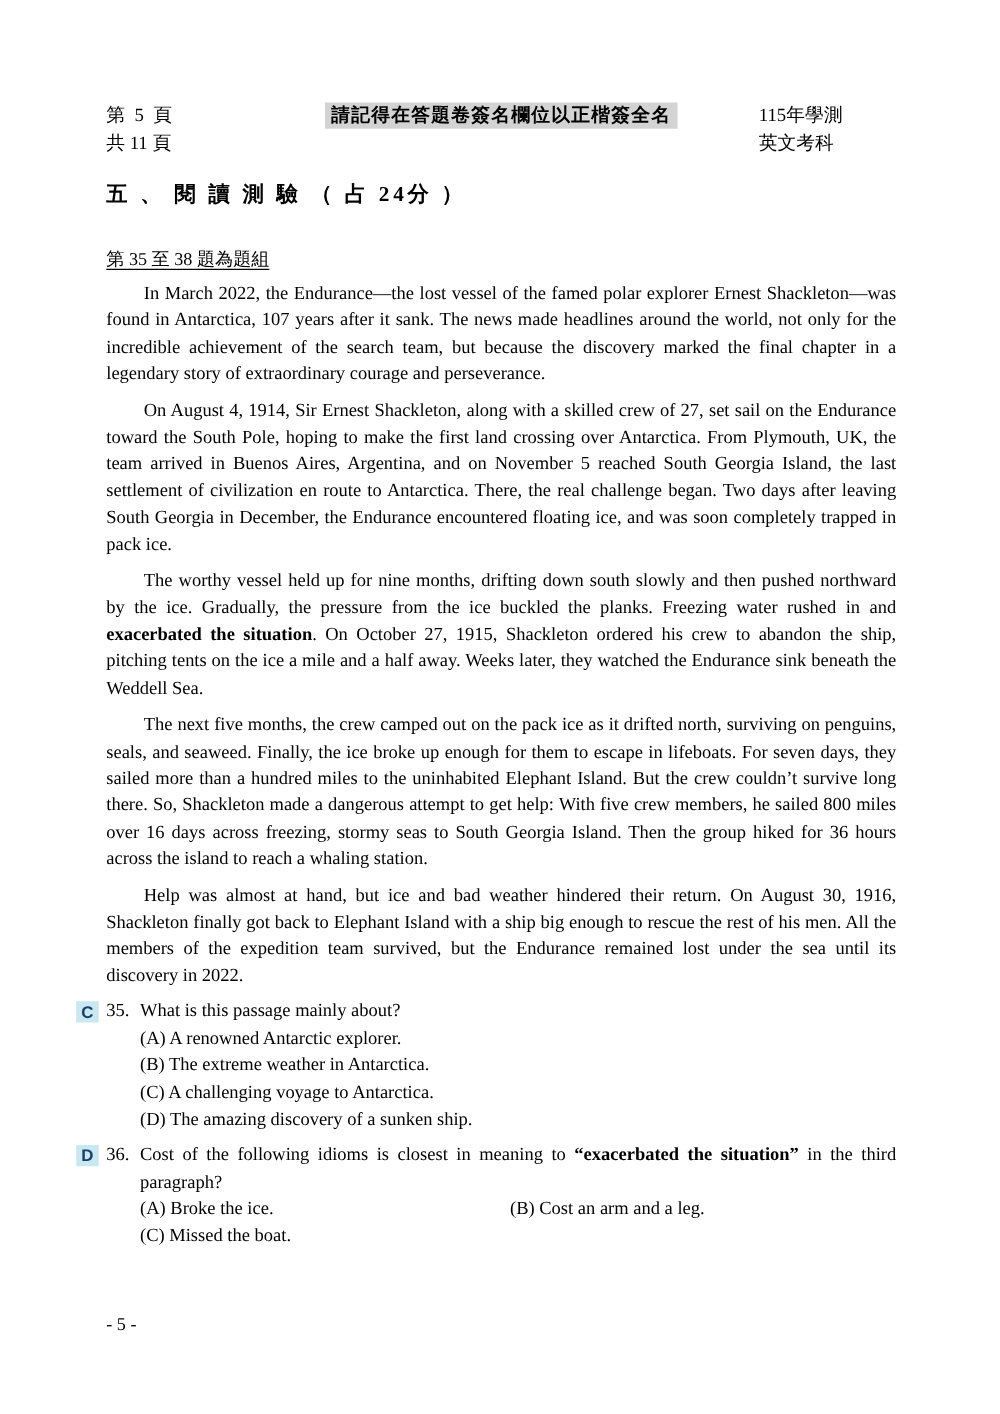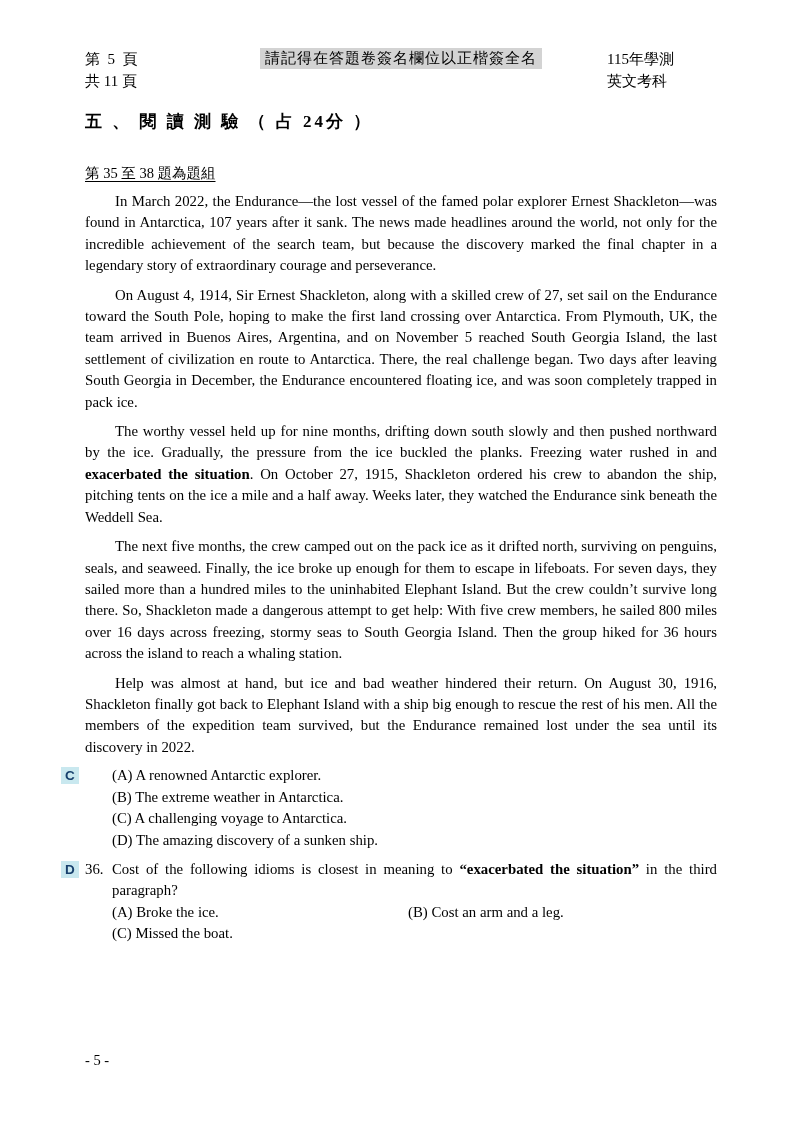--- a/index.html
+++ b/index.html
@@ -4,26 +4,26 @@
 <style>
   html, body { margin:0; padding:0; background:#ffffff; }
   .page {
     width:800px; height:1131px; box-sizing:border-box;
     padding:48px 83px 0 85px;
     background:#ffffff; position:relative;
     font-family:"Liberation Serif","DejaVu Serif",serif;
     color:#000;
   }
   
-  .header { display:grid; grid-template-columns:110px 1fr 110px; align-items:start; }
+  .header { display:grid; grid-template-columns:110px 1fr 110px; align-items:start;margin-top:34px; }
   .header-left div, .header-right div { font-size:15px; line-height:22px; white-space:pre; }
   .header-right { text-align:left; }
   .header-center { text-align:center; }
   .notice {
-    display:inline-block; font-weight:normal; font-size:15px;
+    display:inline-block; font-weight:bold; font-size:15px;
     padding:1px 5px; letter-spacing:1px;
   }
   
   .section-title {
     margin:18px 0 0 0; font-size:17px; font-weight:bold; letter-spacing:3px;
   }
   .instruction-box {
     margin:9px -12px 0 -12px;
     border:1.5px solid #000; padding:3px 16px; font-size:14.5px; line-height:19px;
   }
@@ -78,20 +78,24 @@
   <div class="group-heading">第 35 至 38 題為題組</div>
 
   <p class="passage">In March 2022, the Endurance—the lost vessel of the famed polar explorer Ernest Shackleton—was found in Antarctica, 107 years after it sank. The news made headlines around the world, not only for the incredible achievement of the search team, but because the discovery marked the final chapter in a legendary story of extraordinary courage and perseverance.</p>
   <p class="passage">On August 4, 1914, Sir Ernest Shackleton, along with a skilled crew of 27, set sail on the Endurance toward the South Pole, hoping to make the first land crossing over Antarctica. From Plymouth, UK, the team arrived in Buenos Aires, Argentina, and on November 5 reached South Georgia Island, the last settlement of civilization en route to Antarctica. There, the real challenge began. Two days after leaving South Georgia in December, the Endurance encountered floating ice, and was soon completely trapped in pack ice.</p>
   <p class="passage"><span>The worthy vessel held up for nine months, drifting down south slowly and then pushed northward by the ice. Gradually, the pressure from the ice buckled the planks. Freezing water rushed in and </span><span class="bold">exacerbated the situation</span><span>. On October 27, 1915, Shackleton ordered his crew to abandon the ship, pitching tents on the ice a mile and a half away. Weeks later, they watched the Endurance sink beneath the Weddell Sea.</span></p>
   <p class="passage">The next five months, the crew camped out on the pack ice as it drifted north, surviving on penguins, seals, and seaweed. Finally, the ice broke up enough for them to escape in lifeboats. For seven days, they sailed more than a hundred miles to the uninhabited Elephant Island. But the crew couldn’t survive long there. So, Shackleton made a dangerous attempt to get help: With five crew members, he sailed 800 miles over 16 days across freezing, stormy seas to South Georgia Island. Then the group hiked for 36 hours across the island to reach a whaling station.</p>
   <p class="passage">Help was almost at hand, but ice and bad weather hindered their return. On August 30, 1916, Shackleton finally got back to Elephant Island with a ship big enough to rescue the rest of his men. All the members of the expedition team survived, but the Endurance remained lost under the sea until its discovery in 2022.</p>
 
   <div class="question">
     <span class="answer-badge" style="background: rgb(201, 232, 239); color: rgb(23, 64, 109);">C</span>
+    <div class="q-row">
+      <span class="q-num">35.</span>
+      <div class="q-text">What is this passage mainly about?</div>
+    </div>
     <div class="options">
       <div class="option">(A) A renowned Antarctic explorer.</div>
       <div class="option">(B) The extreme weather in Antarctica.</div>
       <div class="option">(C) A challenging voyage to Antarctica.</div>
       <div class="option">(D) The amazing discovery of a sunken ship.</div>
     </div>
   </div>
 
   <div class="question">
     <span class="answer-badge" style="background: rgb(201, 232, 239); color: rgb(23, 64, 109);">D</span>

